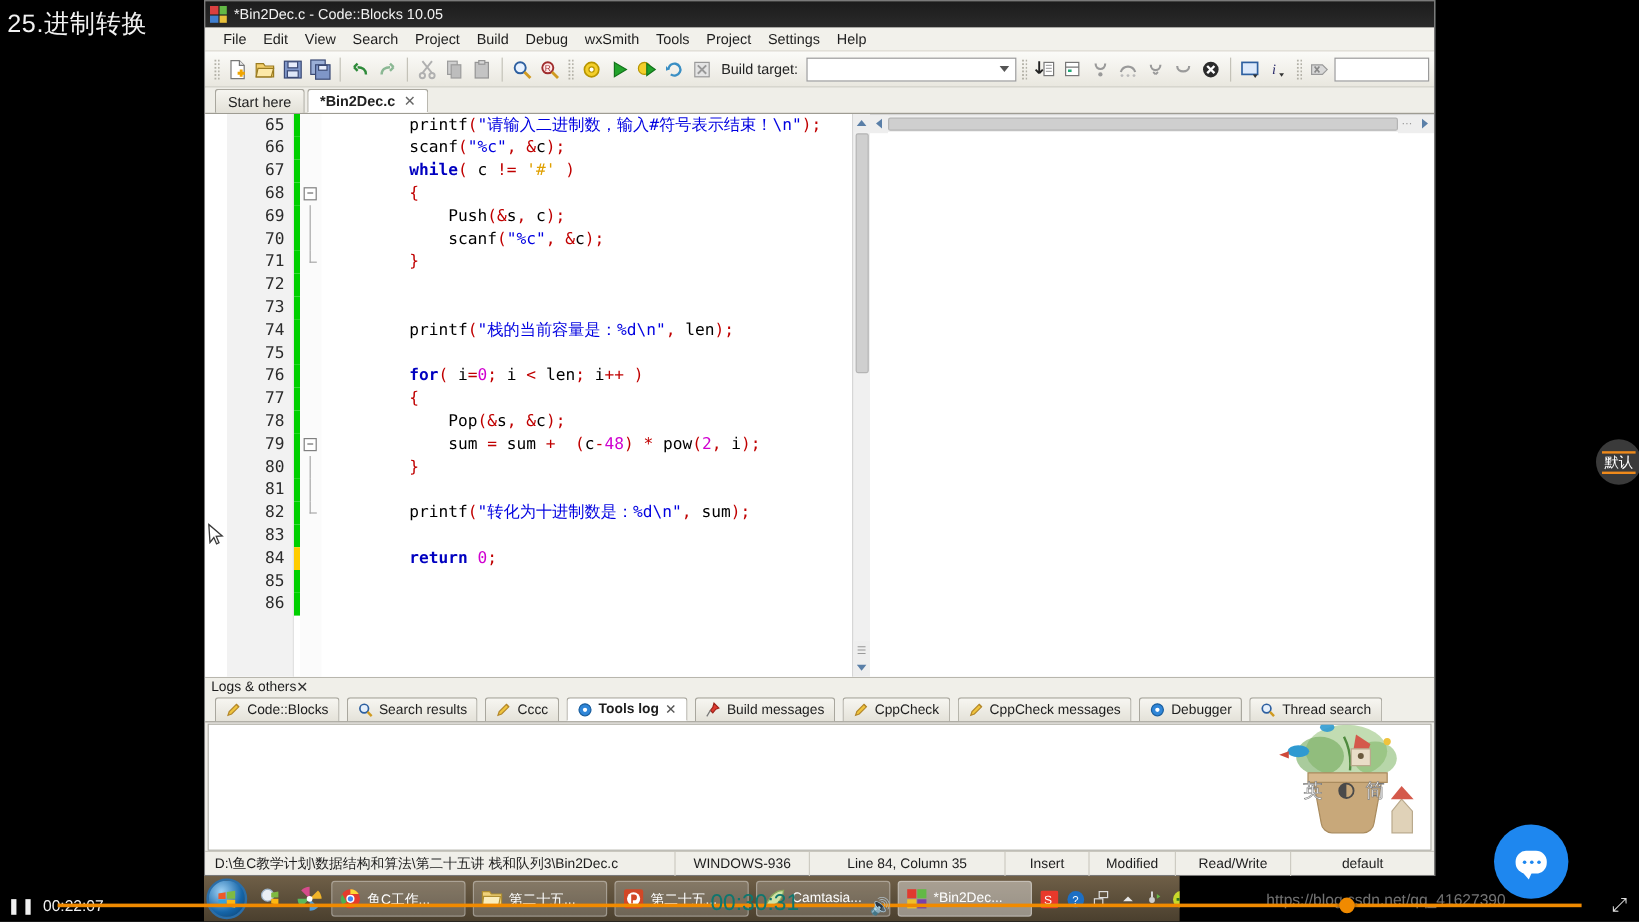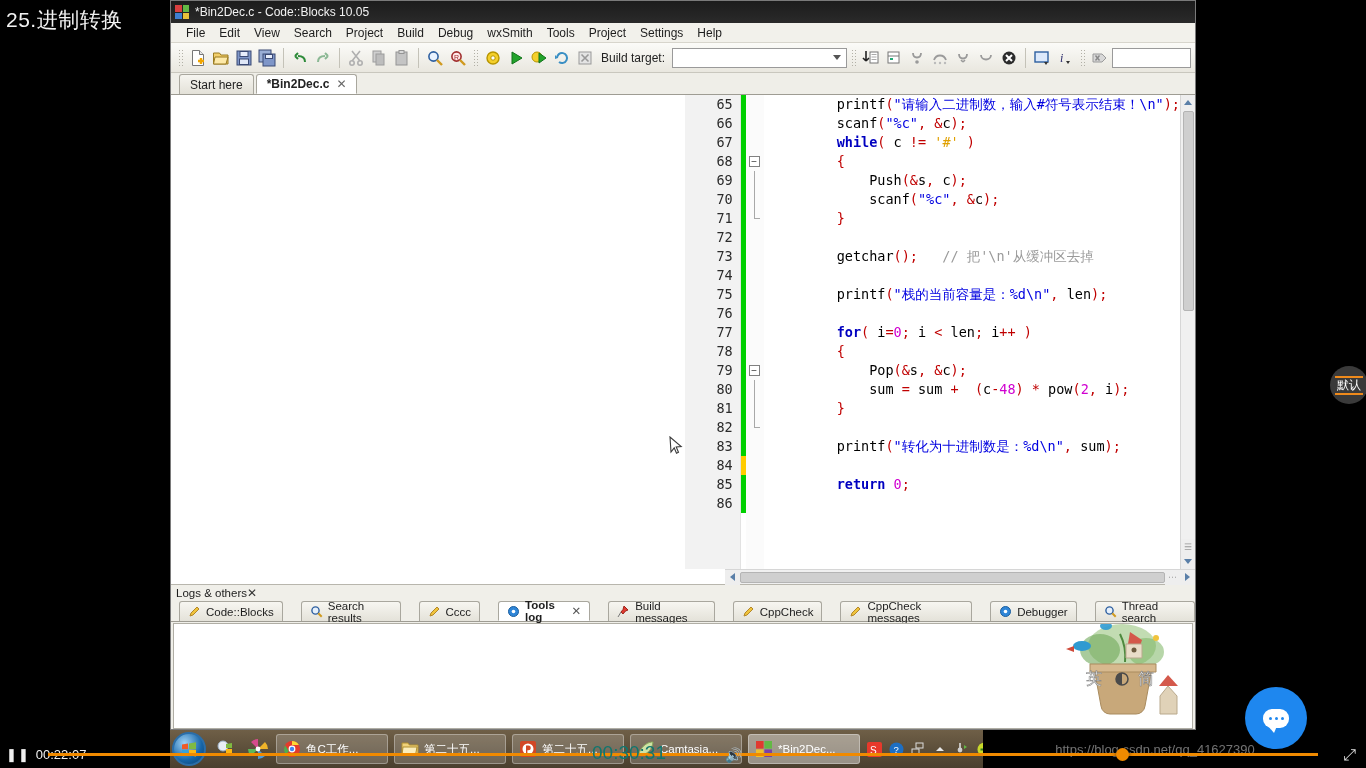--- a/index.html
+++ b/index.html
@@ -103,21 +103,21 @@
     border-radius: 3px 3px 0 0;
   }
   .cb-tab.active {
     background: #fff; font-weight: bold; border-bottom: 1px solid #fff;
     position: relative; z-index: 2;
   }
   .cb-tab .x { font-size: 12px; color: #666; font-weight: normal; }
 
   
   .editor-wrap { flex: 1; display: flex; background: #fff; position: relative; min-height: 0; }
-  .editor-area { flex: 1; display: flex; flex-direction: column; min-width: 0; align-items: flex-end; }
+  .editor-area { flex: 1; display: flex; flex-direction: row; min-width: 0; }
   .editor-rows { flex: 1; position: relative; overflow: hidden; display: flex; }
   .gutter-mouse {
     width: 18px; flex: 0 0 18px; background: #fff; position: relative;
   }
   .linenums {
     width: 56px; flex: 0 0 56px; background: #f2f2f2;
     font-family: "DejaVu Sans Mono", monospace; font-size: 13.5px;
     color: #2b2b2b; text-align: right; padding-right: 7px;
     border-right: 1px solid #e2e2e2;
   }
@@ -163,21 +163,21 @@
   .hthumb { height: 11px; background: #cfcfcf; border: 1px solid #b4b4b4; border-radius: 2px; }
 
   
   .logs-panel { flex: 0 0 auto; background: #f0efe9; display: flex; flex-direction: column; }
   .logs-header {
     height: 16px; display: flex; align-items: center; 
     padding: 0 5px; font-size: 11.5px; color: #1d1d1d;
     border-top: 1px solid #b8b6ad; background: #f0efe9;
   }
   .logs-tabs {
-    height: 22px; display: flex; align-items: flex-end; gap: 18px;
+    height: 22px; display: flex; align-items: flex-end; gap: 6px;
     padding-left: 8px; border-bottom: 1px solid #9e9c93; background: #f0efe9;
   }
   .lg-tab {
     height: 20px; padding: 0 8px; font-size: 11.5px; color: #1d1d1d;
     display: flex; align-items: center; gap: 5px;
     background: linear-gradient(#f7f6f1,#e4e2d9);
     border: 1px solid #a9a79e; border-bottom: none; border-radius: 3px 3px 0 0;
   }
   .lg-tab.active { background: #fff; font-weight: bold; border-bottom: 1px solid #fff; }
   .lg-tab .x { color: #555; font-weight: normal; }
@@ -612,21 +612,20 @@
             </div>
           <div class="codecol" id="codecol">
               <div class="cl"><span class="t-pl">        </span><span class="t-pl">printf</span><span class="t-op">(</span><span class="t-str">"请输入二进制数，输入#符号表示结束！\n"</span><span class="t-op">);</span></div>
               <div class="cl"><span class="t-pl">        scanf</span><span class="t-op">(</span><span class="t-str">"%c"</span><span class="t-op">,</span><span class="t-pl"> </span><span class="t-op">&amp;</span><span class="t-pl">c</span><span class="t-op">);</span></div>
               <div class="cl"><span class="t-pl">        </span><span class="t-kw">while</span><span class="t-op">(</span><span class="t-pl"> c </span><span class="t-op">!=</span><span class="t-pl"> </span><span class="t-chr">'#'</span><span class="t-pl"> </span><span class="t-op">)</span></div>
               <div class="cl"><span class="t-pl">        </span><span class="t-op">{</span></div>
               <div class="cl"><span class="t-pl">            Push</span><span class="t-op">(</span><span class="t-op">&amp;</span><span class="t-pl">s</span><span class="t-op">,</span><span class="t-pl"> c</span><span class="t-op">);</span></div>
               <div class="cl"><span class="t-pl">            scanf</span><span class="t-op">(</span><span class="t-str">"%c"</span><span class="t-op">,</span><span class="t-pl"> </span><span class="t-op">&amp;</span><span class="t-pl">c</span><span class="t-op">);</span></div>
               <div class="cl"><span class="t-pl">        </span><span class="t-op">}</span></div>
               <div class="cl">&nbsp;</div>
-              <div class="cl"><span class="t-pl">        getchar</span><span class="t-op">()</span><span class="t-op">;</span><span class="t-cmt">   // 把'\n'从缓冲区去掉</span></div>
               <div class="cl">&nbsp;</div>
               <div class="cl"><span class="t-pl">        printf</span><span class="t-op">(</span><span class="t-str">"栈的当前容量是：%d\n"</span><span class="t-op">,</span><span class="t-pl"> len</span><span class="t-op">);</span></div>
               <div class="cl">&nbsp;</div>
               <div class="cl"><span class="t-pl">        </span><span class="t-kw">for</span><span class="t-op">(</span><span class="t-pl"> i</span><span class="t-op">=</span><span class="t-num">0</span><span class="t-op">;</span><span class="t-pl"> i </span><span class="t-op">&lt;</span><span class="t-pl"> len</span><span class="t-op">;</span><span class="t-pl"> i</span><span class="t-op">++</span><span class="t-pl"> </span><span class="t-op">)</span></div>
               <div class="cl"><span class="t-pl">        </span><span class="t-op">{</span></div>
               <div class="cl"><span class="t-pl">            Pop</span><span class="t-op">(</span><span class="t-op">&amp;</span><span class="t-pl">s</span><span class="t-op">,</span><span class="t-pl"> </span><span class="t-op">&amp;</span><span class="t-pl">c</span><span class="t-op">);</span></div>
               <div class="cl"><span class="t-pl">            sum </span><span class="t-op">=</span><span class="t-pl"> sum </span><span class="t-op">+</span><span class="t-pl">  </span><span class="t-op">(</span><span class="t-pl">c</span><span class="t-op">-</span><span class="t-num">48</span><span class="t-op">)</span><span class="t-pl"> </span><span class="t-op">*</span><span class="t-pl"> pow</span><span class="t-op">(</span><span class="t-num">2</span><span class="t-op">,</span><span class="t-pl"> i</span><span class="t-op">);</span></div>
               <div class="cl"><span class="t-pl">        </span><span class="t-op">}</span></div>
               <div class="cl">&nbsp;</div>
               <div class="cl"><span class="t-pl">        printf</span><span class="t-op">(</span><span class="t-str">"转化为十进制数是：%d\n"</span><span class="t-op">,</span><span class="t-pl"> sum</span><span class="t-op">);</span></div>
@@ -770,20 +769,29 @@
           <ellipse cx="46" cy="10" rx="6" ry="4" fill="#2f9ad1" opacity=".9"></ellipse>
           <circle cx="96" cy="22" r="3" fill="#f0c33c"></circle>
           <text x="26" y="68" font-size="16" fill="#ffffff" font-family="sans-serif" stroke="#777" stroke-width=".5">英</text>
           <text x="78" y="68" font-size="16" fill="#ffffff" font-family="sans-serif" stroke="#777" stroke-width=".5">简</text>
           <circle cx="62" cy="63" r="6" fill="none" stroke="#4a4a4a" stroke-width="1.5"></circle>
           <path d="M62 57a6 6 0 0 0 0 12z" fill="#4a4a4a"></path>
         </svg>
       </div>
     </div>
 
+    <div class="statusbar">
+      <span class="st-cell" style="width:392px">D:\鱼C教学计划\数据结构和算法\第二十五讲 栈和队列3\Bin2Dec.c</span>
+      <span class="st-cell" style="width:112px;justify-content:center">WINDOWS-936</span>
+      <span class="st-cell" style="width:163px;justify-content:center">Line 84, Column 35</span>
+      <span class="st-cell" style="width:70px;justify-content:center">Insert</span>
+      <span class="st-cell" style="width:72px;justify-content:center">Modified</span>
+      <span class="st-cell" style="width:96px;justify-content:center">Read/Write</span>
+      <span class="st-cell" style="flex:1;justify-content:center;border-right:none">default</span>
+    </div>
   </div>
 
   <div class="ime-badge">
     <span class="inner">默认</span>
   </div>
 
   <div class="taskbar">
     <div class="start-orb">
       <svg width="18" height="18" viewBox="0 0 18 18">
           <path d="M2 4.6l6-1v5.6H2z" fill="#f05a28"></path>

